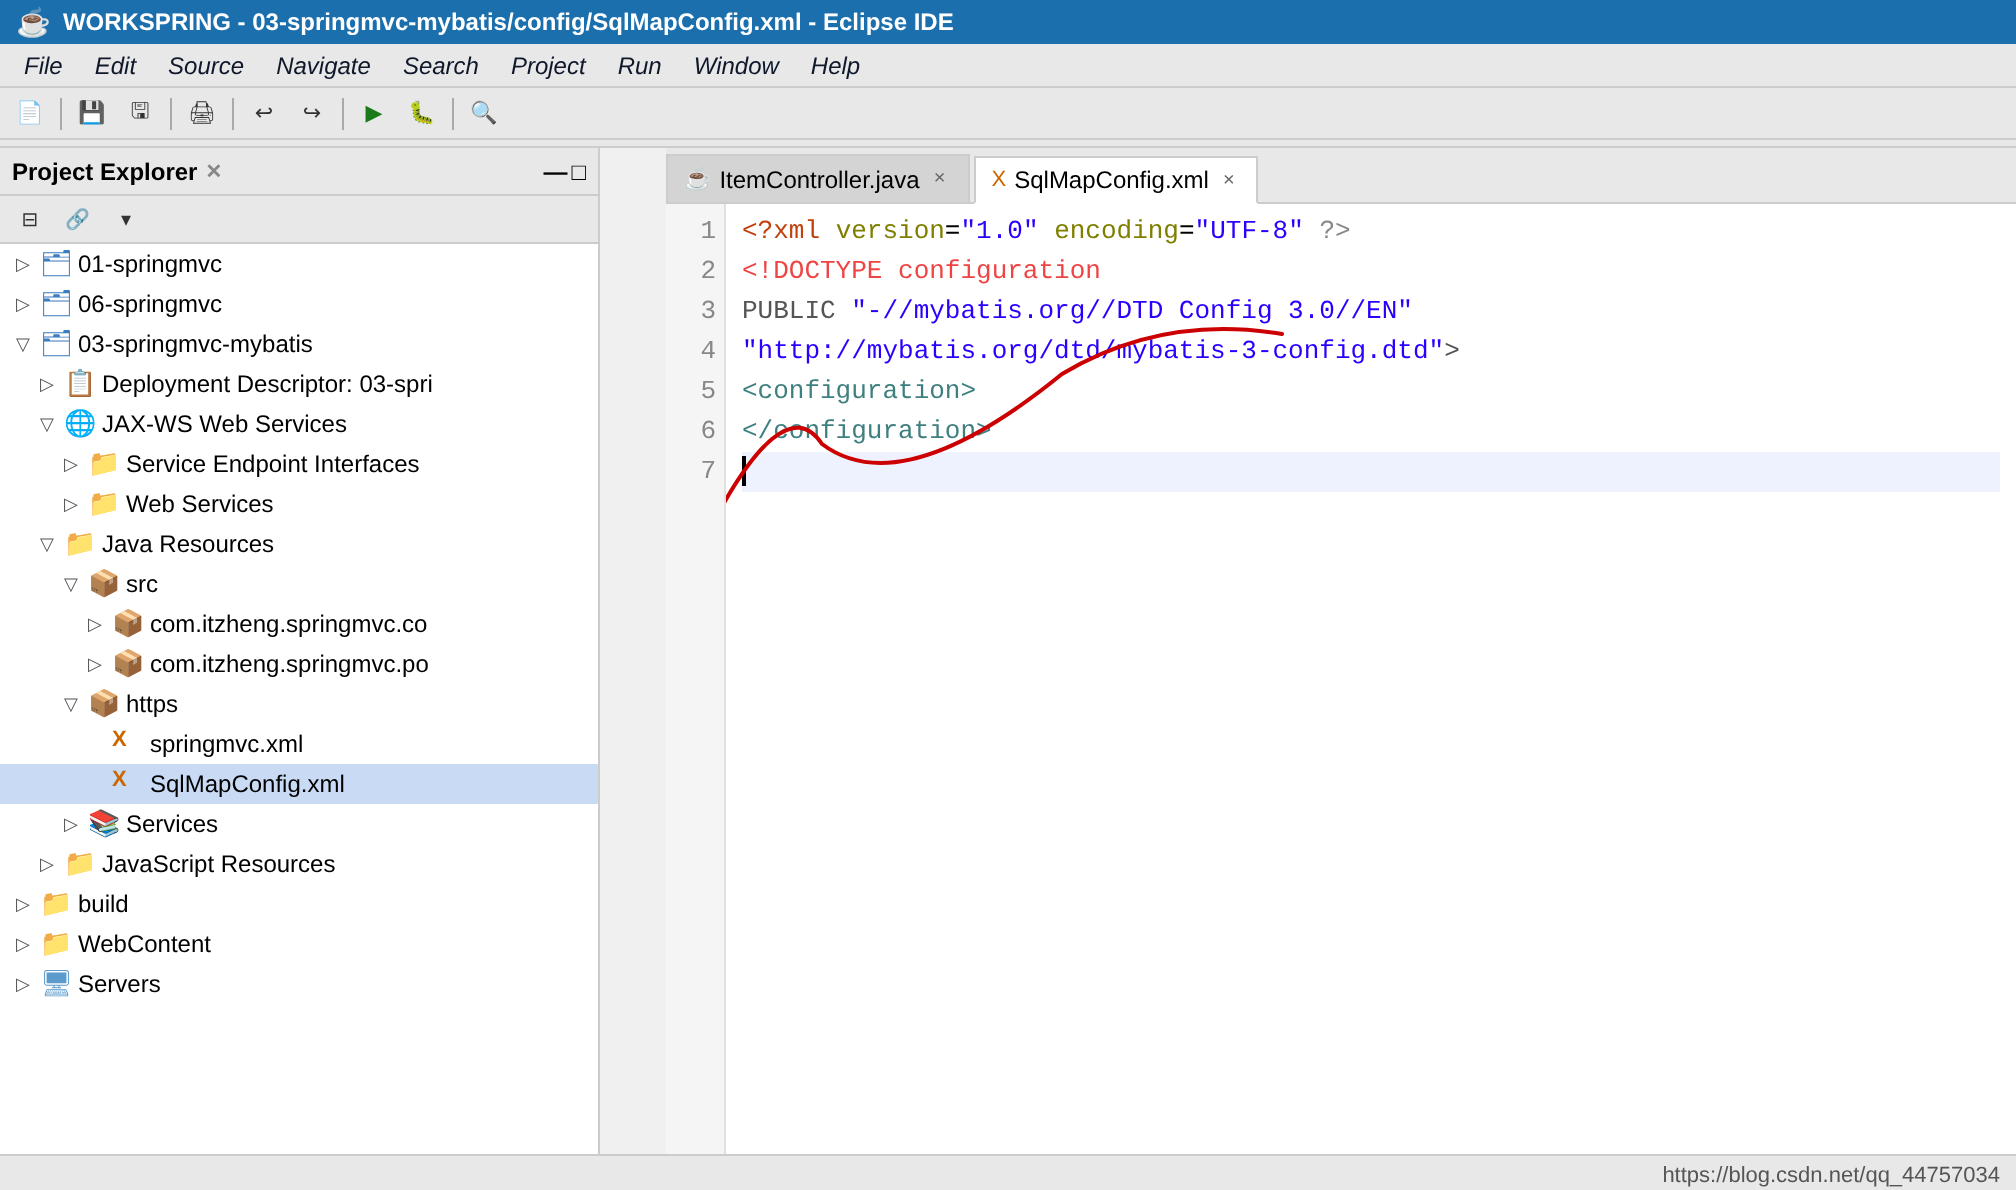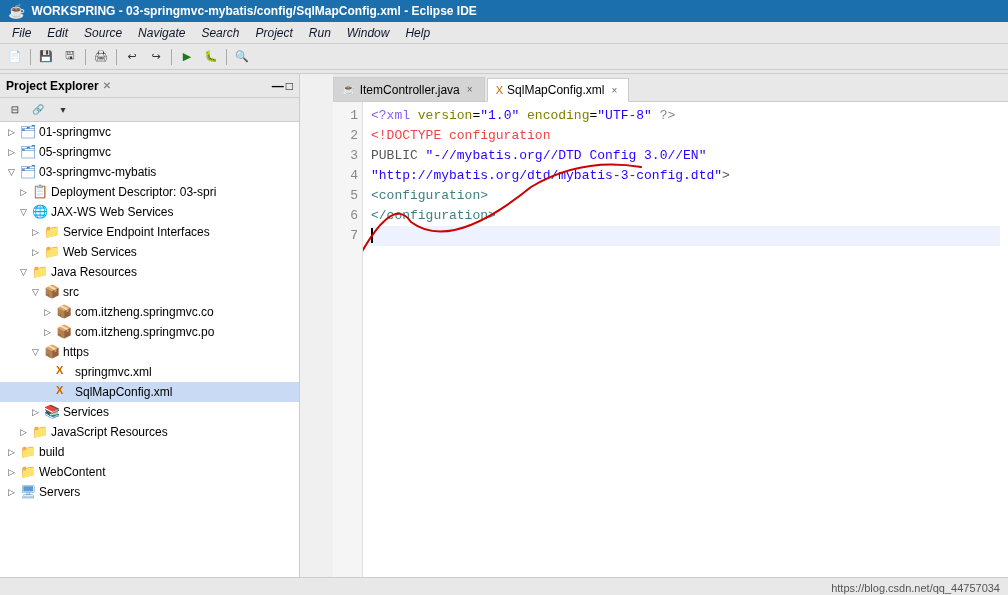--- a/index.html
+++ b/index.html
@@ -123,21 +123,21 @@
         <span class="tree-indent" style="width:8px;"></span>
         <span class="tree-arrow">▷</span>
         <span class="tree-icon" style="color:#3c7cbf;">🗂</span>
         <span class="tree-label">01-springmvc</span>
       </div>
 
       <div class="tree-item">
         <span class="tree-indent" style="width:8px;"></span>
         <span class="tree-arrow">▷</span>
         <span class="tree-icon" style="color:#3c7cbf;">🗂</span>
-        <span class="tree-label">05-springmvc</span>
+        <span class="tree-label">06-springmvc</span>
       </div>
 
       <div class="tree-item">
         <span class="tree-indent" style="width:8px;"></span>
         <span class="tree-arrow">▽</span>
         <span class="tree-icon" style="color:#3c7cbf;">🗂</span>
         <span class="tree-label">03-springmvc-mybatis</span>
       </div>
 
       <div class="tree-item">
@@ -277,21 +277,21 @@
         <div>2</div>
         <div>3</div>
         <div>4</div>
         <div>5</div>
         <div>6</div>
         <div>7</div>
       </div>
 
       <div id="code-area">
 
-        <div class="code-line"><span style="color:#8b5cf6;">&lt;?xml </span><span style="color:#7f7f00;text-align:center;">version</span>=<span style="color:#2a00ff;">"1.0"</span> <span style="color:#7f7f00;">encoding</span>=<span style="color:#2a00ff;">"UTF-8"</span> <span style="color:#888;">?&gt;</span></div>
+        <div class="code-line"><span style="color:#c2410c;">&lt;?xml </span><span style="color:#7f7f00;text-align:center;">version</span>=<span style="color:#2a00ff;">"1.0"</span> <span style="color:#7f7f00;">encoding</span>=<span style="color:#2a00ff;">"UTF-8"</span> <span style="color:#888;">?&gt;</span></div>
 
         <div class="code-line"><span style="color:#ef4444;">&lt;!DOCTYPE configuration</span></div>
 
         <div class="code-line"><span style="color:#555;">PUBLIC <span style="color:#2a00ff;">"-//mybatis.org//DTD Config 3.0//EN"</span></span></div>
 
         <div class="code-line"><span style="color:#2a00ff;">"http://mybatis.org/dtd/mybatis-3-config.dtd"</span><span style="color:#555;">&gt;</span></div>
 
         <div class="code-line"><span style="color:#3f7f7f;">&lt;configuration&gt;</span></div>
 
         <div class="code-line"><span style="color:#3f7f7f;">&lt;/configuration&gt;</span></div>

